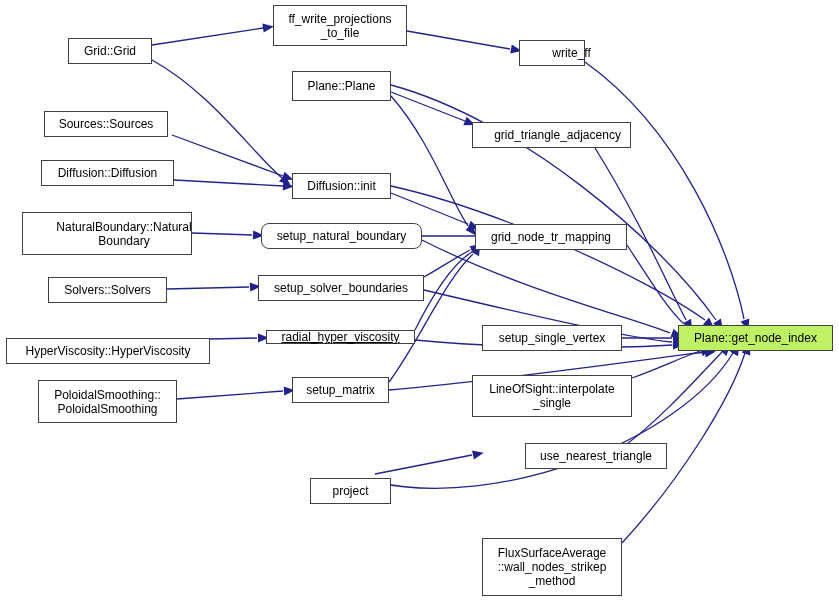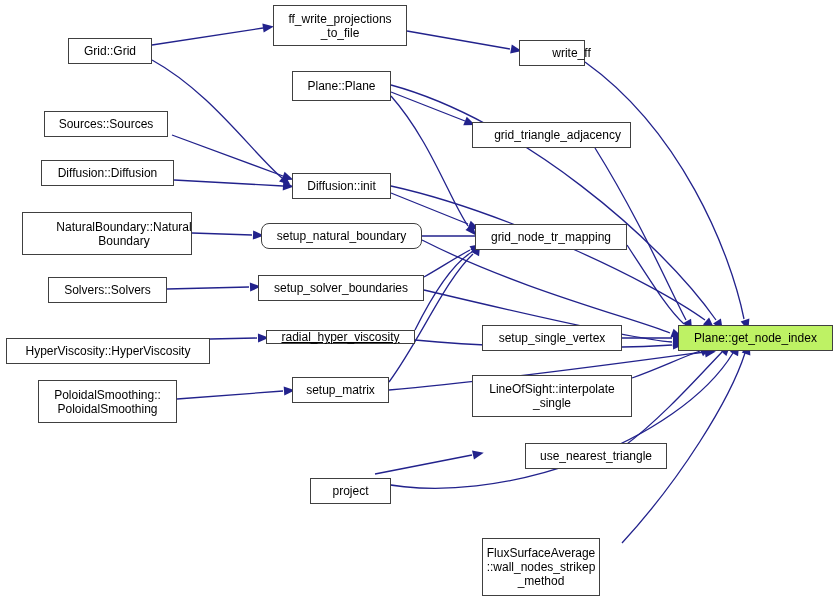--- a/index.html
+++ b/index.html
@@ -134,17 +134,17 @@
       <div class="node" style="left: 266px; top: 330px; width: 149px; height: 14px; text-decoration: underline;">radial_hyper_viscosity</div>
       <div class="node" style="left: 482px; top: 325px; width: 140px; height: 26px;">setup_single_vertex</div>
       <div class="node highlight" style="left: 678px; top: 325px; width: 155px; height: 26px;">Plane::get_node_index</div>
       <div class="node" style="left: 38px; top: 380px; width: 139px; height: 43px;">PoloidalSmoothing::
 PoloidalSmoothing</div>
       <div class="node" style="left: 292px; top: 377px; width: 97px; height: 26px;">setup_matrix</div>
       <div class="node" style="left: 472px; top: 375px; width: 160px; height: 42px;">LineOfSight::interpolate
 _single</div>
       <div class="node" style="left: 481px; top: 443px; width: 142px; height: 26px; margin-left: 44px;">use_nearest_triangle</div>
       <div class="node" style="left: 310px; top: 478px; width: 81px; height: 26px; text-align: center;">project</div>
-      <div class="node" style="left: 482px; top: 538px; width: 118px; height: 58px;">FluxSurfaceAverage
+      <div class="node" style="left: 482px; top: 538px; width: 140px; height: 58px;">FluxSurfaceAverage
 ::wall_nodes_strikep
 _method</div>
     </div>
 </div>
 
 </body></html>

